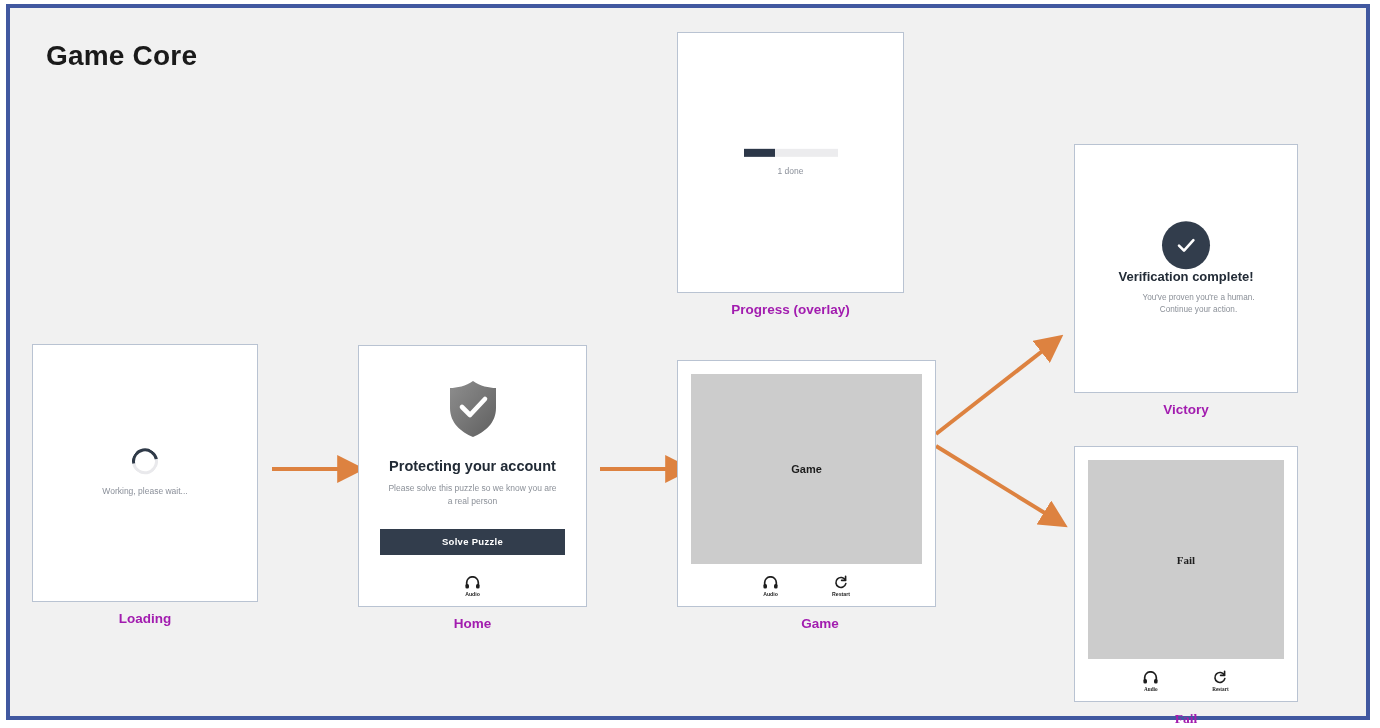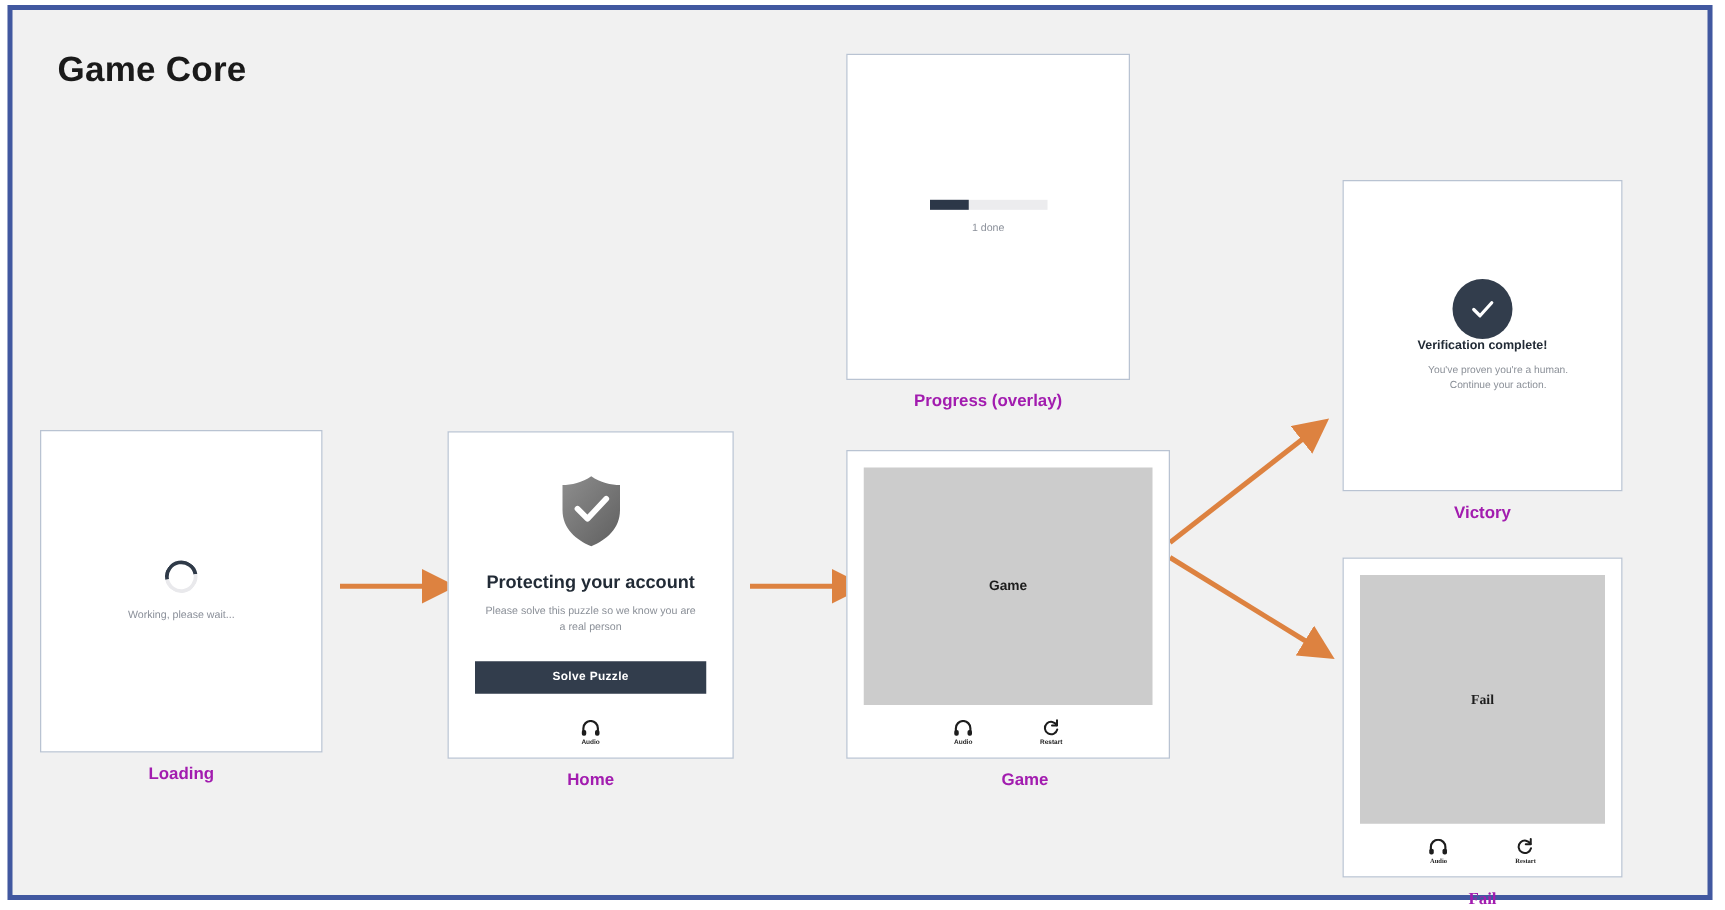--- a/index.html
+++ b/index.html
@@ -133,21 +133,21 @@
     font-size:11px;font-weight:bold;color:#1d1d1d;
   }
 
   
   .vcircle{
     width:48px;height:48px;border-radius:50%;
     background:#323d4c;
     display:flex;align-items:center;justify-content:center;
   }
   .v-title{
-    font-size:10px;font-weight:bold;color:#222b36;
+    font-size:13px;font-weight:bold;color:#222b36;
     text-align:center;
   }
   .v-sub{
     font-size:8.2px;color:#8b9098;margin-top:8px;
     text-align:center;line-height:1.5;margin-left:25px;
   }
 
   svg.arrows{position:absolute;left:0;top:0;pointer-events:none;}
 </style>
 </head>
@@ -207,21 +207,21 @@
   <div class="node" style="left:22px;top:336px;width:226px;">
     <div class="card" style="width:226px;height:258px;">
       <div class="center-stack">
         <div class="spinner"></div>
         <div class="muted-sm">Working, please wait...</div>
       </div>
     </div>
     <div class="node-label">Loading</div>
   </div>
 
-  <div class="node" style="left:667px;top:35px;width:227px;">
+  <div class="node" style="left:667px;top:24px;width:227px;">
     <div class="card" style="width:227px;height:261px;">
       <div class="center-stack">
         <div class="pbar-track">
           <div class="pbar-fill" id="pbar" style="width: 34%;"></div>
         </div>
         <div class="muted-sm" style="margin-top:8px;">1 done</div>
       </div>
     </div>
     <div class="node-label">Progress (overlay)</div>
   </div>

